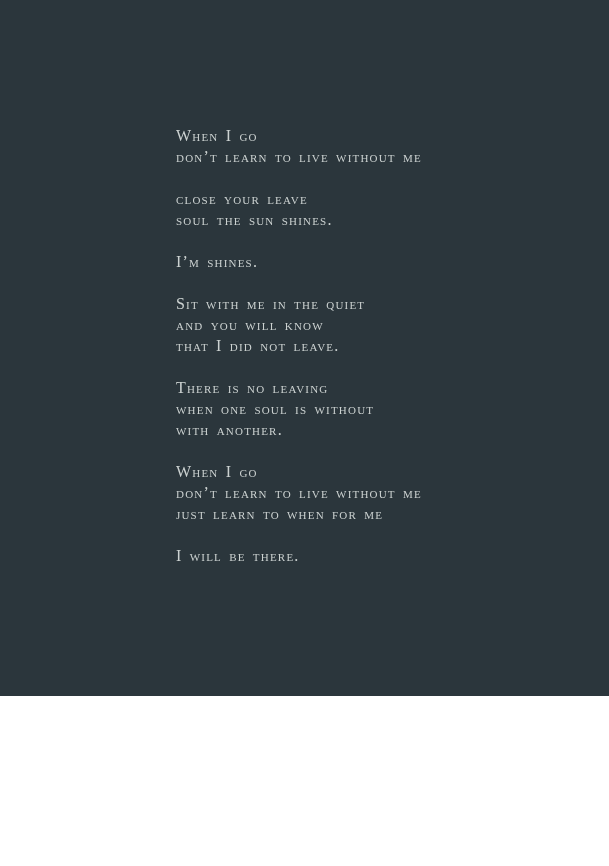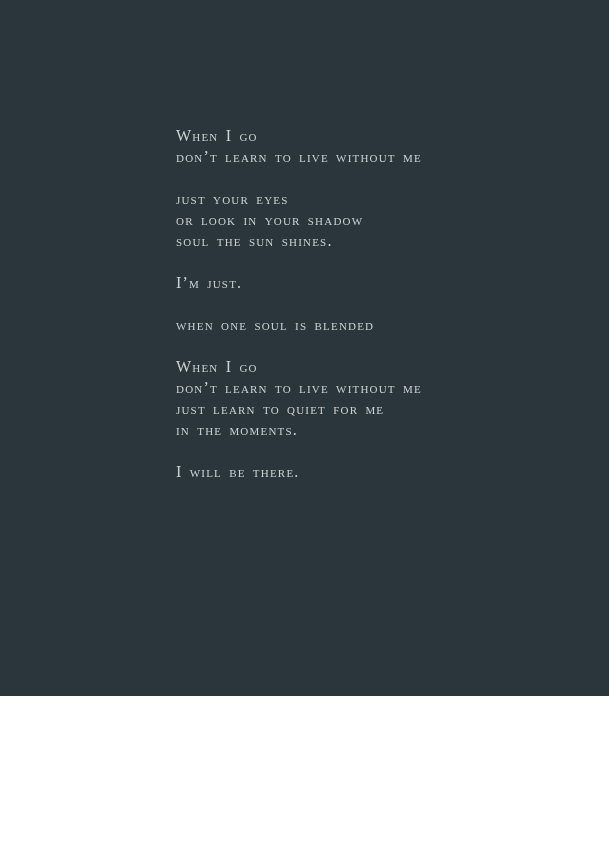--- a/index.html
+++ b/index.html
@@ -53,34 +53,39 @@
 </head>
 <body>
 
 <div class="page" style="background: rgb(43, 54, 60);">
   <div class="poem" id="poem" style="color: rgb(204, 210, 209);">
       <div class="stanza">
         <div class="line">When I go</div>
         <div class="line">don’t learn to live without me</div>
       </div>
       <div class="stanza">
-        <div class="line">just your eyes</div>
-        <div class="line">or look in your shadow</div>
+        <div class="line">close your leave</div>
         <div class="line">soul the sun shines.</div>
       </div>
       <div class="stanza">
-        <div class="line">I’m just.</div>
+        <div class="line">I’m shines.</div>
       </div>
       <div class="stanza">
-        <div class="line">when one soul is blended</div>
+        <div class="line">Sit with me in the quiet</div>
+        <div class="line">and you will know</div>
+        <div class="line">that I did not leave.</div>
+      </div>
+      <div class="stanza">
+        <div class="line">There is no leaving</div>
+        <div class="line">when one soul is without</div>
+        <div class="line">with another.</div>
       </div>
       <div class="stanza">
         <div class="line">When I go</div>
         <div class="line">don’t learn to live without me</div>
-        <div class="line">just learn to quiet for me</div>
-        <div class="line">in the moments.</div>
+        <div class="line">just learn to when for me</div>
       </div>
       <div class="stanza">
         <div class="line">I will be there.</div>
       </div>
     </div>
   <div class="author" style="color: rgb(212, 217, 216);">Donna Ashworth</div>
 </div>
 
 </body></html>

